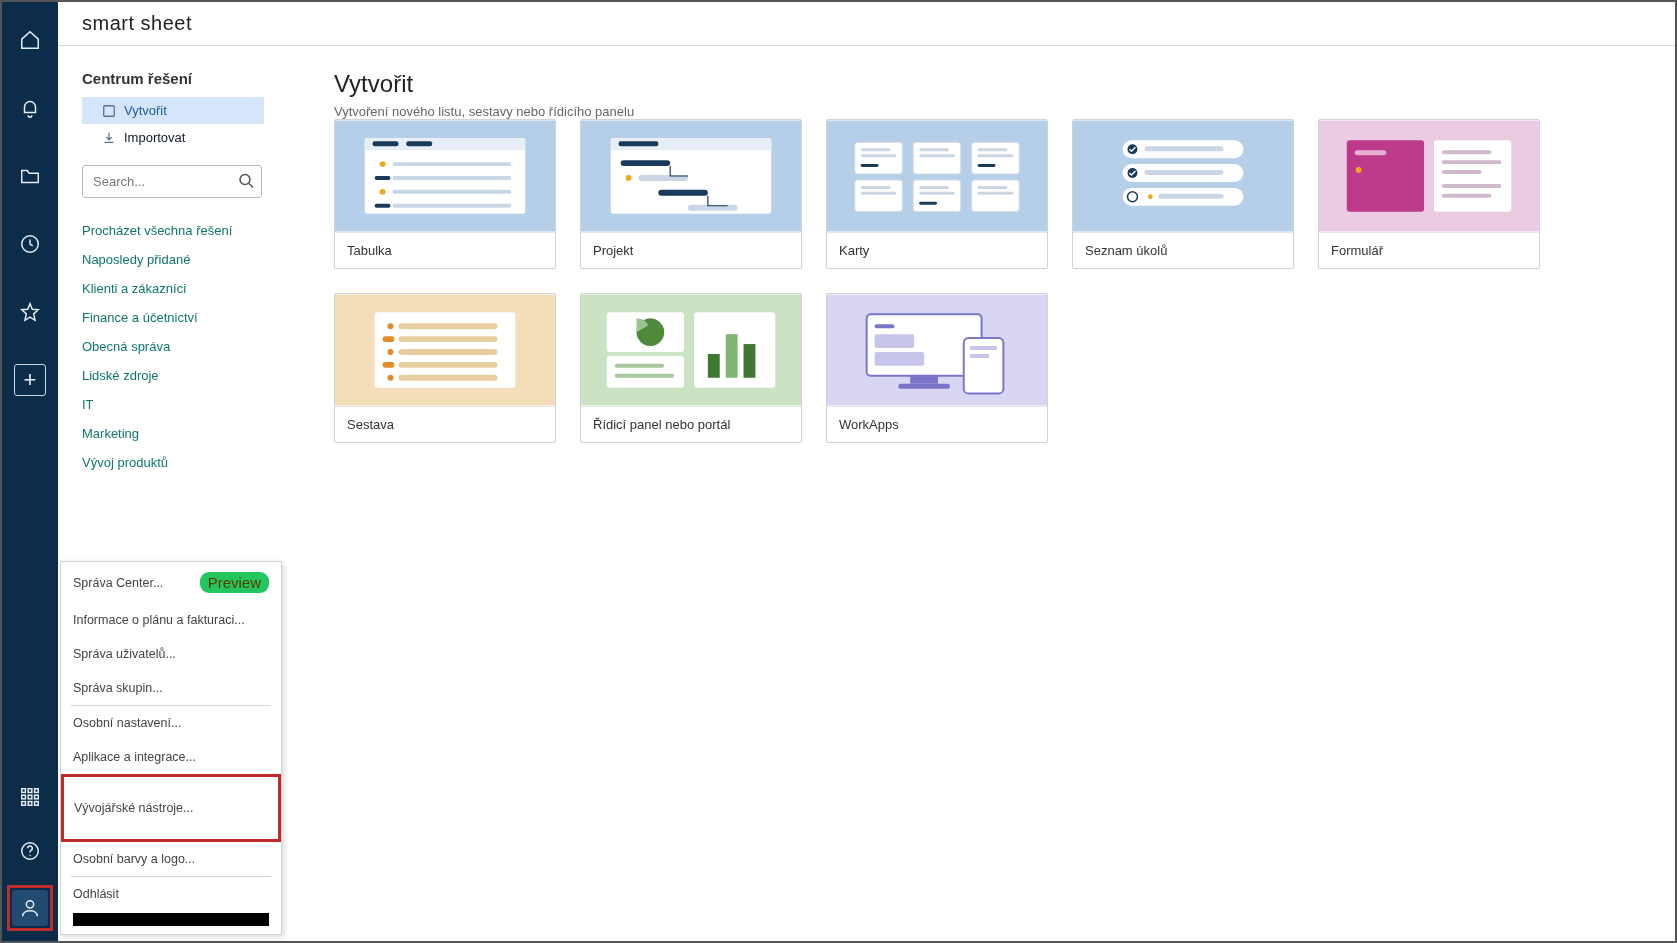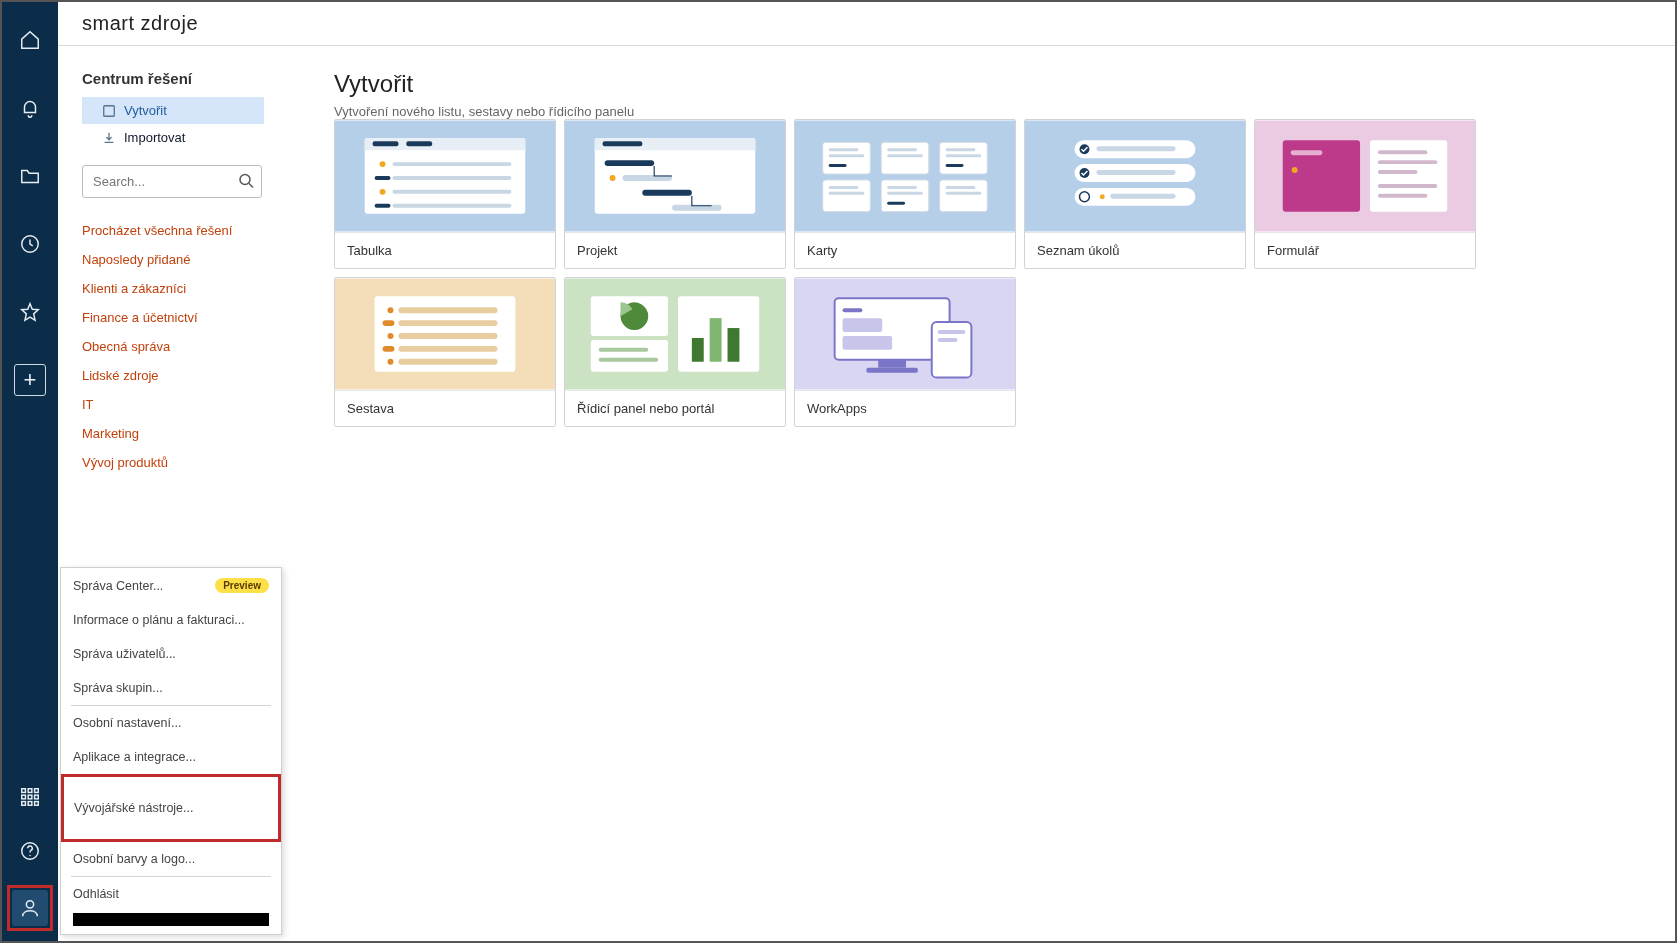--- a/index.html
+++ b/index.html
@@ -24,35 +24,35 @@
   
   .panel { width: 240px; padding: 24px 0 0 24px; border-right: none; position: relative; }
   .panel h3 { font-size: 15px; font-weight: 600; color: #333; margin-bottom: 10px; }
   .panel-list { list-style: none; }
   .panel-top-item { display: flex; align-items: center; gap: 8px; padding: 6px 10px 6px 20px; font-size: 13px; color: #0f172a; cursor: pointer; width: 182px; }
   .panel-top-item.active { background: #d5e6fb; color: #1f5c9b; }
   .panel-top-item svg { width: 14px; height: 14px; stroke: #5a738a; fill: none; stroke-width: 1.5; }
   .search-wrap { margin: 14px 0 18px 0; width: 180px; position: relative; }
   .search-wrap input { width: 100%; padding: 8px 30px 8px 10px; border: 1px solid #b7bcc1; border-radius: 3px; font-size: 13px; color: #333; }
   .search-wrap .sicon { position: absolute; right: 8px; top: 50%; transform: translateY(-50%); }
-  .cat-item { padding: 7px 0; font-size: 13px; color: #c2410c; cursor: pointer; }
+  .cat-item { padding: 7px 0; font-size: 13px; color: #0f766e; cursor: pointer; }
 
   
   .user-menu { position: absolute; left: 60px; bottom: 8px; width: 222px; background: #fff; border: 1px solid #d0d0d0; box-shadow: 2px 2px 6px rgba(0,0,0,0.15); z-index: 50; }
   .um-item { padding: 10px 12px; font-size: 12.5px; color: #444; cursor: pointer; display: flex; align-items: center; justify-content: space-between; }
-  .um-badge { background: #fde047; color: #5a3b00; font-size: 10px; padding: 2px 8px; border-radius: 9px; font-weight: 700; }
+  .um-badge { background: #22c55e; color: #5a3b00; font-size: 15px; padding: 2px 8px; border-radius: 9px; font-weight: 400; }
   .um-sep { height: 1px; background: #d4d4d4; margin: 0 10px; }
   .um-highlight { border: 3px solid #bf2a2a; padding: 24px 10px !important; }
   .um-email { background: #000; height: 13px; margin: 2px 12px 8px 12px; }
 
   
   .main { flex: 1; padding: 24px 36px; }
   .main h1 { font-size: 24px; font-weight: 400; color: #222; margin-bottom: 6px; }
   .main-sub { font-size: 13px; color: #666; }
-  .card-grid { display: flex; flex-wrap: wrap; gap: 8px; }
+  .card-grid { display: flex; flex-wrap: wrap; gap: 24px; }
   .card { width: 222px; border: 1px solid #d0d4d8; border-radius: 2px; overflow: hidden; background: #fff; cursor: pointer; }
   .card-illus { height: 112px; display: flex; align-items: center; justify-content: center; }
   .card-illus svg { width: 100%; height: 100%; }
   .card-label { padding: 10px 12px; font-size: 13px; color: #333; border-top: 1px solid #e4e7ea; }
 </style>
 </head>
 <body>
 
 <div class="app">
 
@@ -114,21 +114,21 @@
               <circle cx="12" cy="8" r="4"></circle>
               <path d="M4 21 c0-4 4-6 8-6 s8 2 8 6"></path>
             </svg>
         </div>
       </div>
     </div>
   </nav>
 
   <div class="content">
     <div class="header">
-      <span>smart zdroje</span>
+      <span>smart sheet</span>
     </div>
 
     <div class="body">
 
       <aside class="panel">
         <h3>Centrum řešení</h3>
         <ul class="panel-list">
           <li class="panel-top-item active">
             <svg viewBox="0 0 16 16">
                 <rect x="2" y="2" width="12" height="12" rx="1"></rect>

